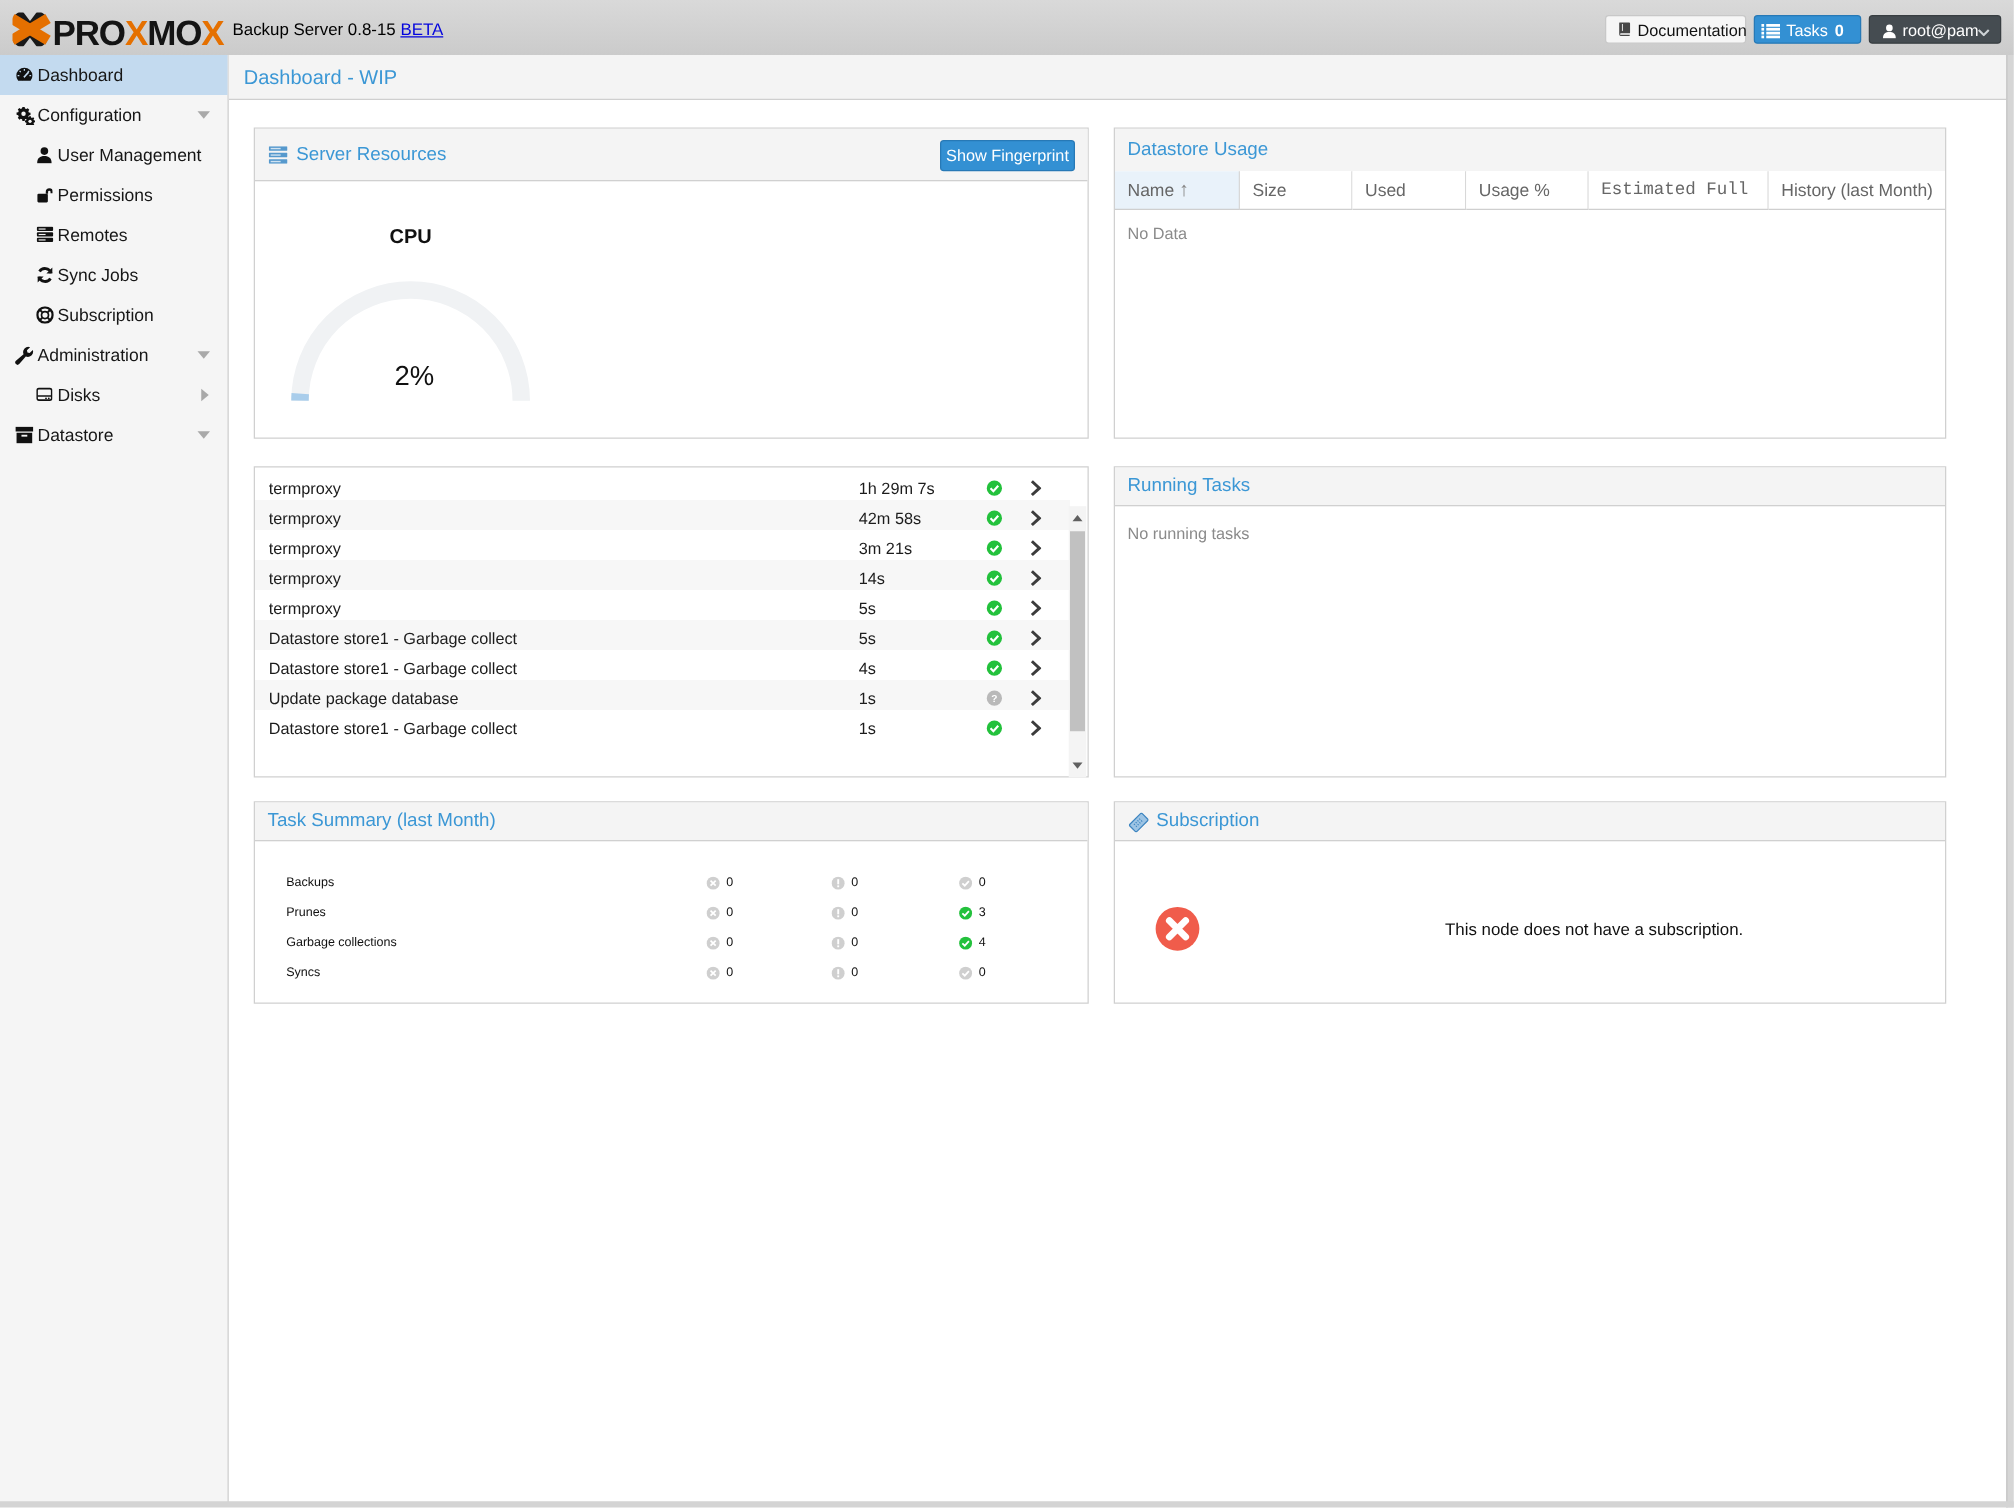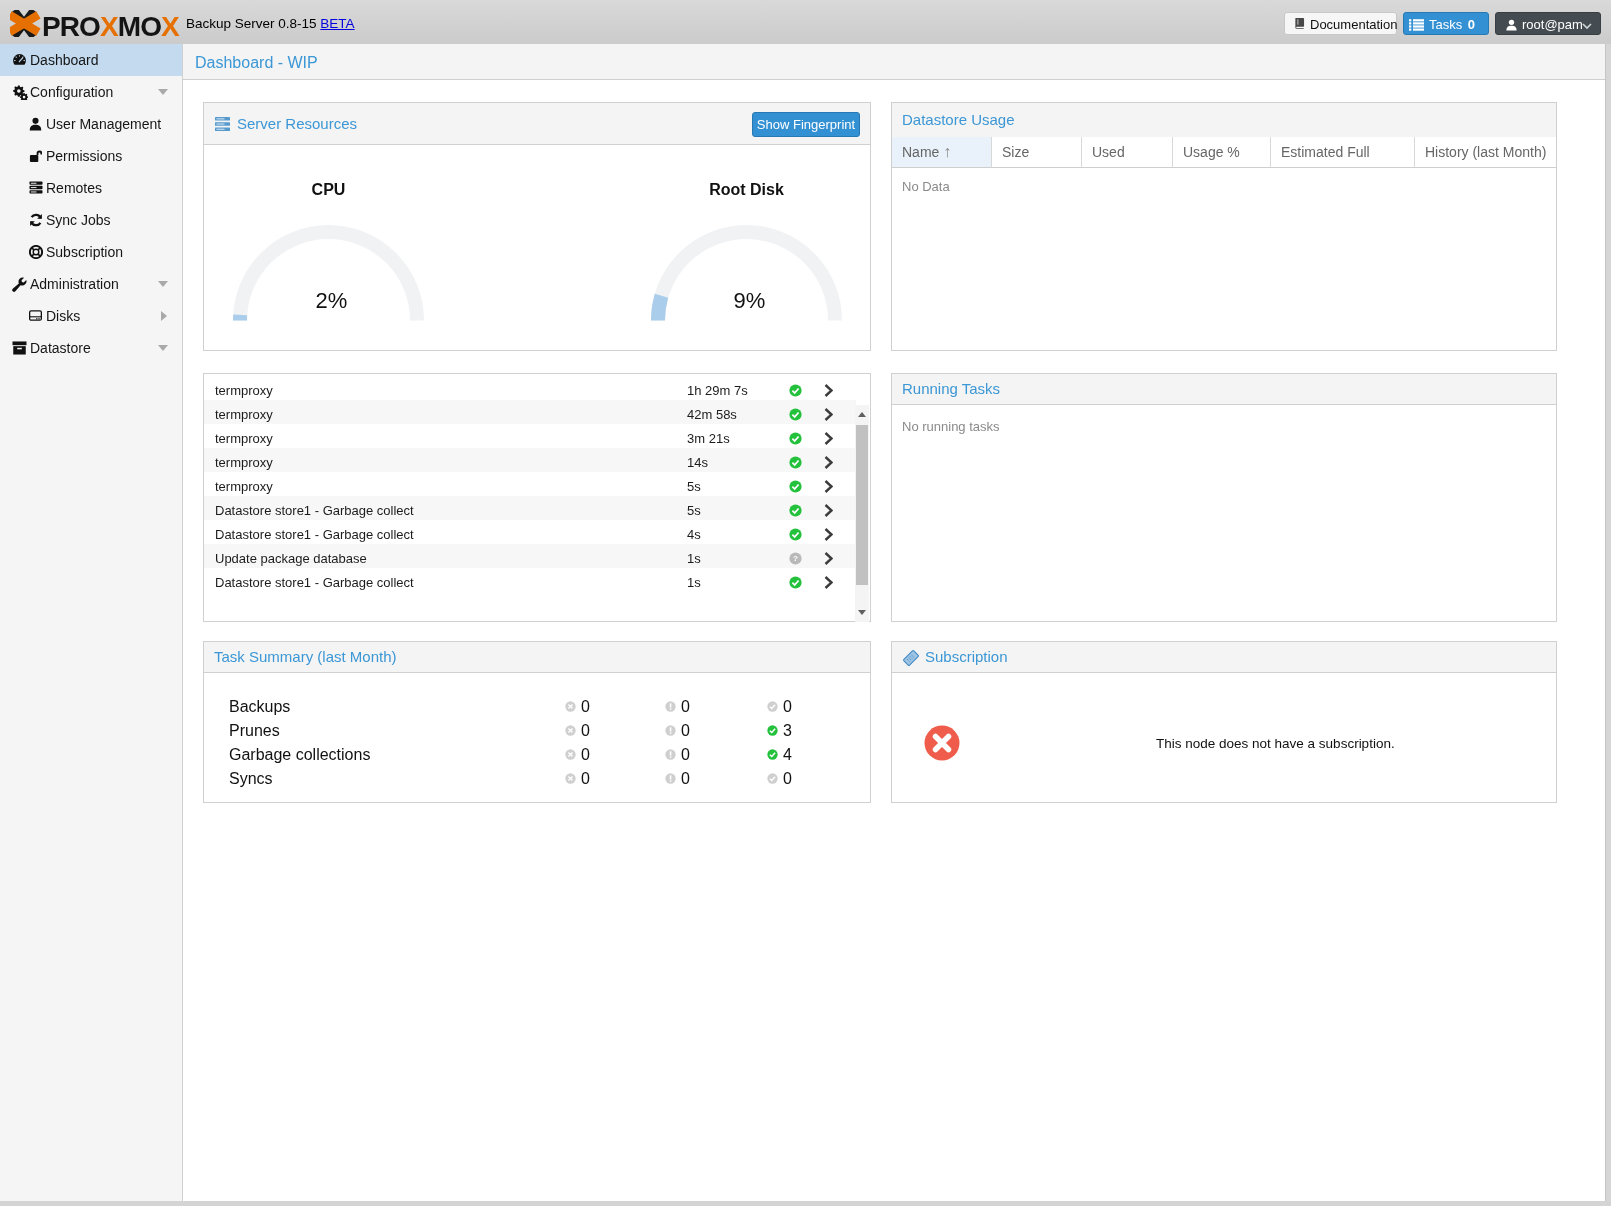--- a/index.html
+++ b/index.html
@@ -93,21 +93,21 @@
 #sbar { position:absolute; right:1px; top:31px; width:14px; height:217px;
   background:#f4f4f4; }
 #sbar .thumb { position:absolute; left:1px; top:20px; width:12px; height:160px;
   background:#c1c1c1; }
 .sarr { position:absolute; left:3px; width:0; height:0;
   border-left:4px solid transparent; border-right:4px solid transparent; }
 .sarr.up { top:7px; border-bottom:5px solid #606060; }
 .sarr.dn { bottom:7px; border-top:5px solid #606060; }
 
 
-.tsrow { position:absolute; left:0; width:100%; height:24px; font-size:16px;
+.tsrow { position:absolute; left:0; width:100%; height:24px; font-size:10px;
   color:#111; line-height:24px; }
 .tsrow .lab { position:absolute; left:25px; }
 .tsrow .i1 { position:absolute; left:361px; top:6px; }
 .tsrow .i2 { position:absolute; left:461px; top:6px; }
 .tsrow .i3 { position:absolute; left:563px; top:6px; }
 .tsrow .n1 { position:absolute; left:377px; }
 .tsrow .n2 { position:absolute; left:477px; }
 .tsrow .n3 { position:absolute; left:579px; }
 
 
@@ -292,39 +292,32 @@
     <div id="btn-fp">Show Fingerprint</div>
   </div>
   <div style="position:relative;height:206px">
     <div class="gwrap" style="left:20px;width:209px">
       <div class="glabel">CPU</div><div class="gpct">2%</div>
       <svg width="209" height="206" viewBox="0 0 209 206">
         <path d="M 16 175.5 A 88.5 88.5 0 0 1 193 175.5" fill="none" stroke="#f0f2f4" stroke-width="14"></path>
         <path d="M 16 175.5 A 88.5 88.5 0 0 1 16.2 169.9" fill="none" stroke="#a9cdeb" stroke-width="14"></path>
       </svg>
     </div>
-    <div class="gwrap" style="left:438px;width:209px">
-      <div class="glabel">Root Disk</div><div class="gpct">9%</div>
-      <svg width="209" height="206" viewBox="0 0 209 206">
-        <path d="M 16 175.5 A 88.5 88.5 0 0 1 193 175.5" fill="none" stroke="#f0f2f4" stroke-width="14"></path>
-        <path d="M 16 175.5 A 88.5 88.5 0 0 1 19.5 150.8" fill="none" stroke="#a9cdeb" stroke-width="14"></path>
-      </svg>
-    </div>
   </div>
 </div>
 
 <div class="panel" id="p-du">
   <div class="phead" style="border-bottom:none">
       <span class="ptitle">Datastore Usage</span>
     </div>
   <div class="gh" style="left:0;width:100px;background:#e9f2fa;">Name <span style="color:#888;font-size:16px">↑</span></div>
   <div class="gh" style="left:100px;width:90px;">Size</div>
   <div class="gh" style="left:190px;width:91px;">Used</div>
   <div class="gh" style="left:281px;width:98px;">Usage %</div>
-  <div class="gh" style="left:379px;width:144px;">Estimated Full</div>
+  <div class="gh" style="left:379px;width:144px;font-family:Liberation Mono, monospace;">Estimated Full</div>
   <div class="gh" style="left:523px;width:141px;border-right:none;">History (last Month)</div>
   <div class="nodata" style="top:76px;">No Data</div>
 </div>
 
 <div class="panel" id="p-lt">
   <div style="position:relative;height:216px;overflow:hidden">
     <div class="trow" style="top:2px">
         <span class="c1">termproxy</span>
         <span class="c2">1h 29m 7s</span>
         <svg class="ic" width="13" height="13" viewBox="0 0 16 16">

